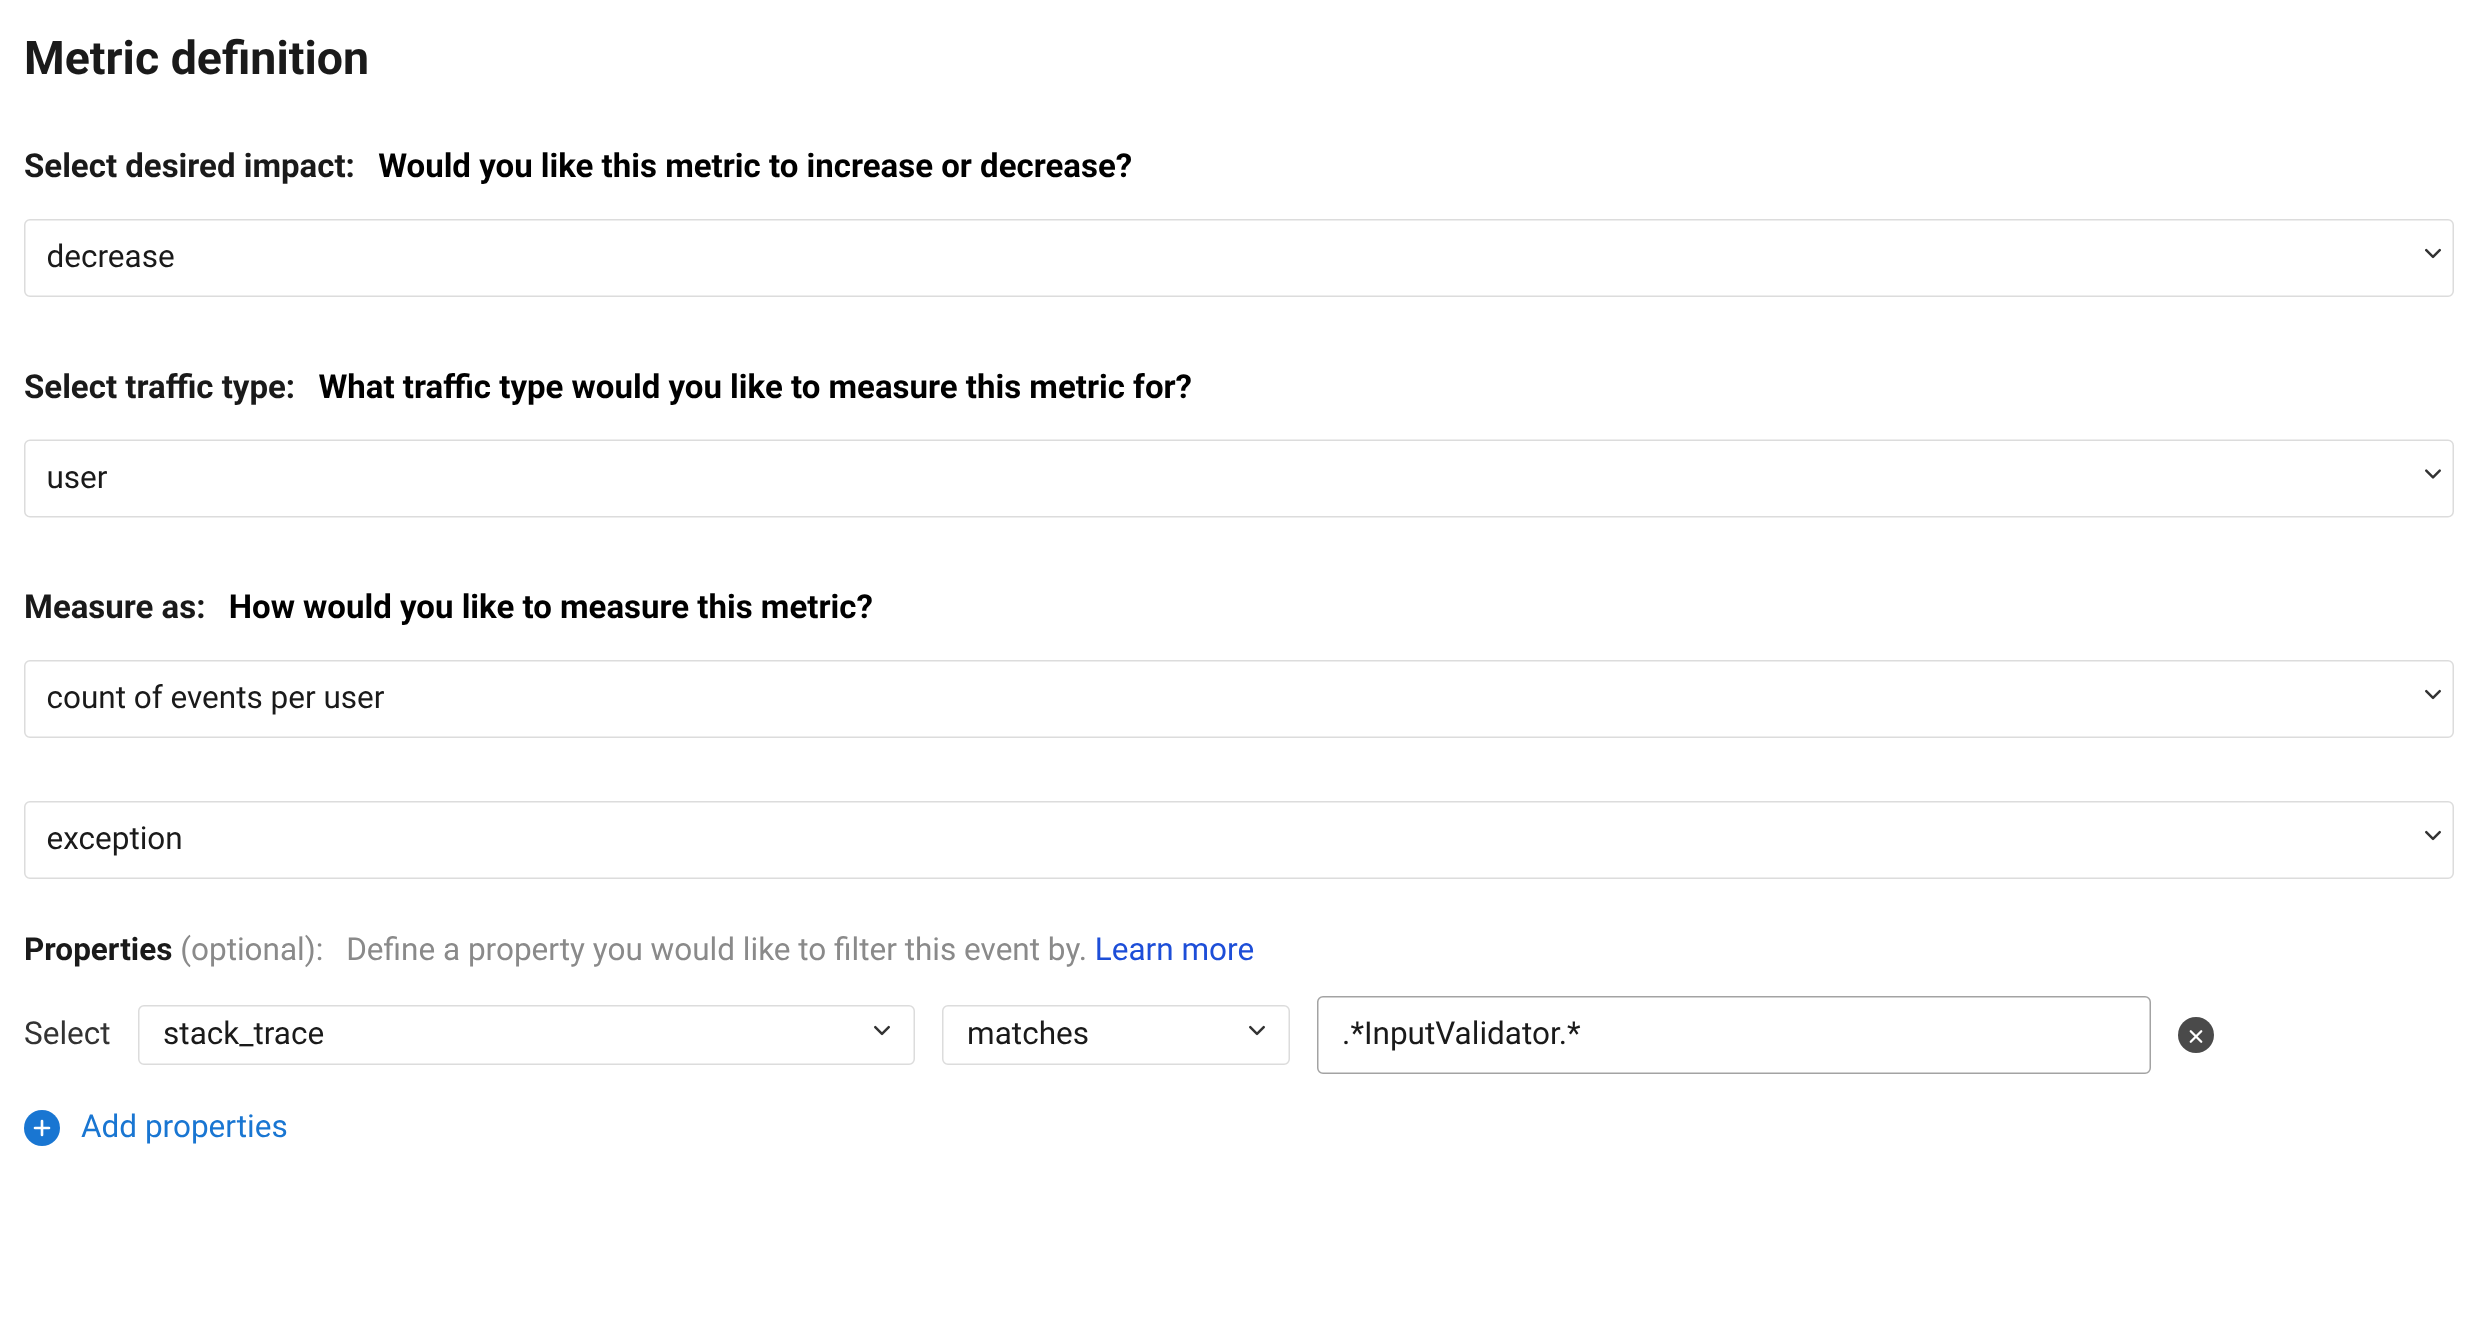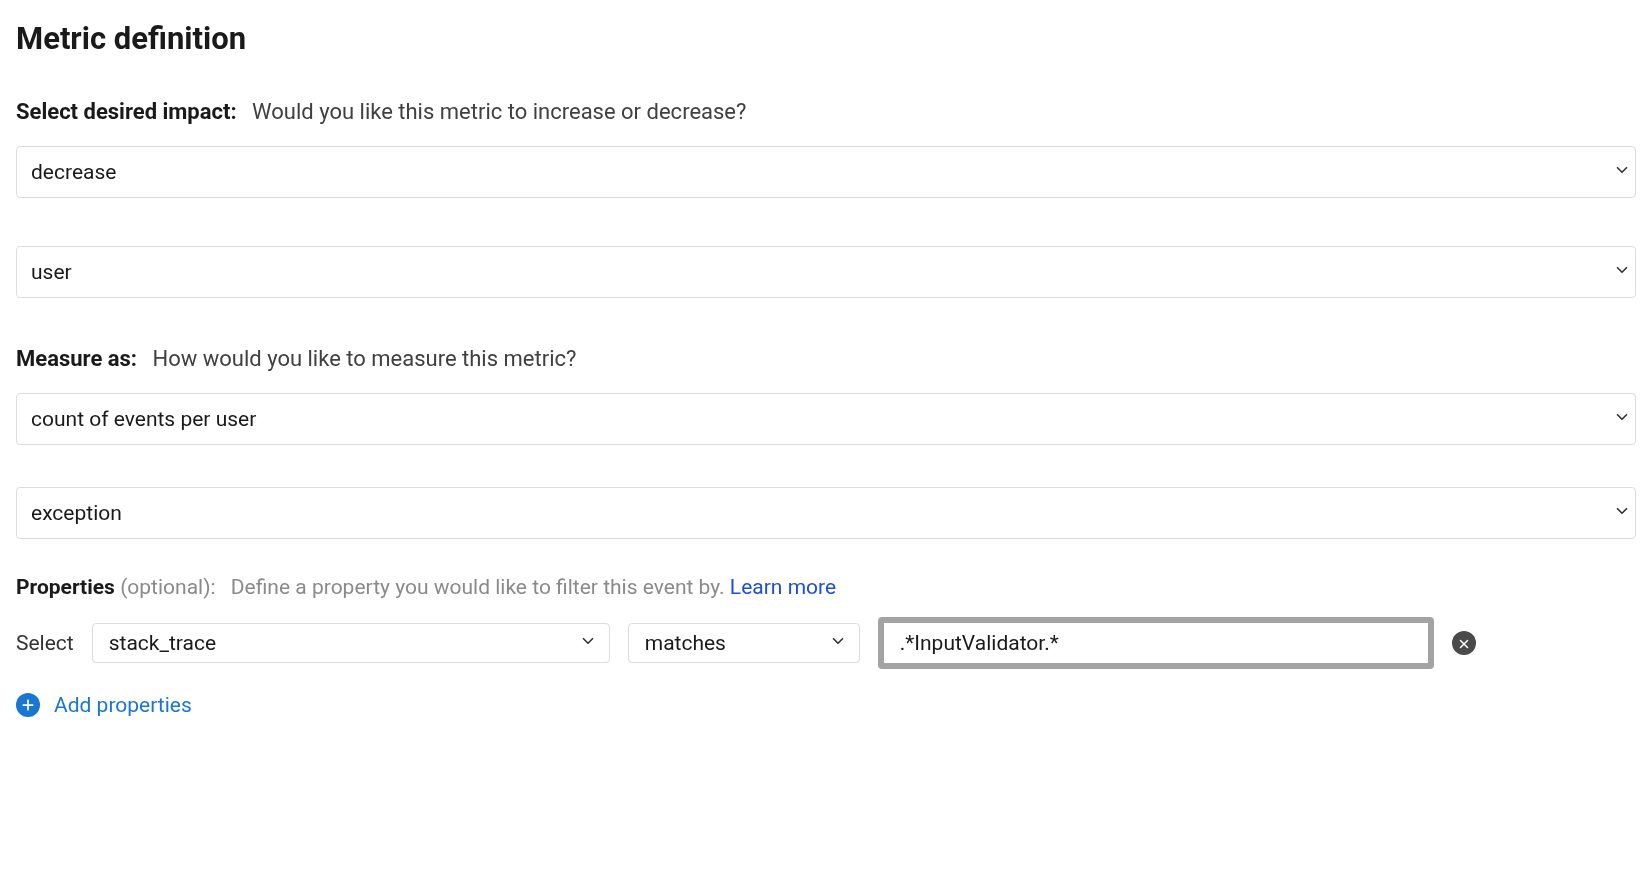--- a/index.html
+++ b/index.html
@@ -19,22 +19,22 @@
   }
   .field-block { margin-bottom: 48px; }
   .field-label-row {
     margin-bottom: 22px;
     font-size: 22px;
   }
   .field-label {
     font-weight: 700;
   }
   .field-hint {
-    color: #404040;
-    font-weight: 400;
+    color: #000000;
+    font-weight: 700;
     margin-left: 10px;
   }
   .select-box {
     display: flex;
     align-items: center;
     justify-content: space-between;
     border: 1px solid #dcdcdc;
     border-radius: 4px;
     background: #fff;
     height: 52px;
@@ -86,21 +86,21 @@
     background: #fff;
     height: 40px;
     padding: 0 12px 0 16px;
     font-size: 21px;
     color: #1a1a1a;
     cursor: pointer;
   }
   .filter-select.prop { width: 518px; }
   .filter-select.op { width: 232px; }
   .filter-input {
-    border: 6px solid #a3a3a3;
+    border: 1px solid #a3a3a3;
     border-radius: 4px;
     background: #fff;
     height: 52px;
     padding: 0 16px;
     font-size: 21px;
     width: 556px;
     color: #1a1a1a;
     font-family: inherit;
   }
   .remove-btn {
@@ -151,20 +151,24 @@
     <span>decrease</span>
     <span class="chevron">
       <svg width="18" height="18" viewBox="0 0 24 24" fill="none" stroke="#333" stroke-width="2.2" stroke-linecap="round" stroke-linejoin="round">
           <polyline points="6 9 12 15 18 9"></polyline>
         </svg>
     </span>
   </div>
 </div>
 
 <div class="field-block">
+  <div class="field-label-row">
+    <span class="field-label">Select traffic type:</span>
+    <span class="field-hint">What traffic type would you like to measure this metric for?</span>
+  </div>
   <div class="select-box">
     <span>user</span>
     <span class="chevron">
       <svg width="18" height="18" viewBox="0 0 24 24" fill="none" stroke="#333" stroke-width="2.2" stroke-linecap="round" stroke-linejoin="round">
           <polyline points="6 9 12 15 18 9"></polyline>
         </svg>
     </span>
   </div>
 </div>
 

